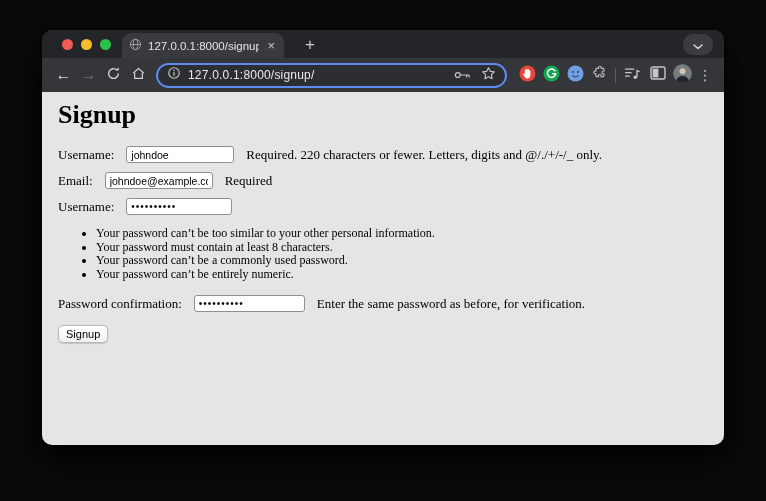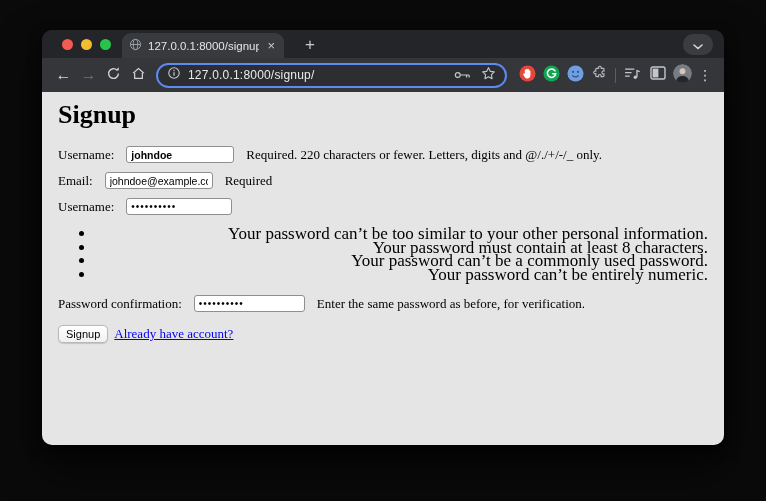--- a/index.html
+++ b/index.html
@@ -77,28 +77,28 @@
   .form-row { display:flex; align-items:center; gap:12px; margin-bottom:9px;
               white-space:nowrap; }
   .form-row label { font-size:13px; }
   .helper { font-size:13px; }
 
   input.fld {
     height:17px; border:1px solid #8f8f8f; border-radius:3px;
     padding:0 4px; font-family:"Liberation Sans", sans-serif; font-size:10.5px;
     color:#000; background:#fff; outline:none;
   }
-  .w-username { width:108px;font-weight:bold; }
+  .w-username { width:108px; }
   .w-email    { width:108px; }
   .w-password { width:106px; }
   .w-confirm  { width:111px; }
   input.masked { letter-spacing:1px; font-size:10px; }
 
   ul.pwd-rules { margin:12px 0 14px; padding-left:38px;
-                 font-size:17px; line-height:13.5px;text-align:right; }
+                 font-size:12px; line-height:13.5px; }
   ul.pwd-rules li { margin:0; }
 
   .action-row { display:flex; align-items:center; gap:6px; margin-top:13px; }
   .btn {
     font-family:"Liberation Sans", sans-serif; font-size:11px; color:#000;
     background:linear-gradient(#ffffff,#f1f1f1);
     border:1px solid #b9b9b9; border-radius:5px;
     padding:1px 7px 2px; height:18px;
     box-shadow:0 .5px 1px rgba(0,0,0,.15);
   }
@@ -289,16 +289,15 @@
     </ul>
 
     <div class="form-row">
       <label>Password confirmation:</label>
       <input class="fld w-confirm masked" type="text" value="••••••••••" style="">
       <span class="helper">Enter the same password as before, for verification.</span>
     </div>
 
     <div class="action-row">
       <button class="btn">Signup</button>
-      <a class="login-link" href="#">Already have account?</a>
     </div>
   </div>
 </div>
 
 </body></html>

